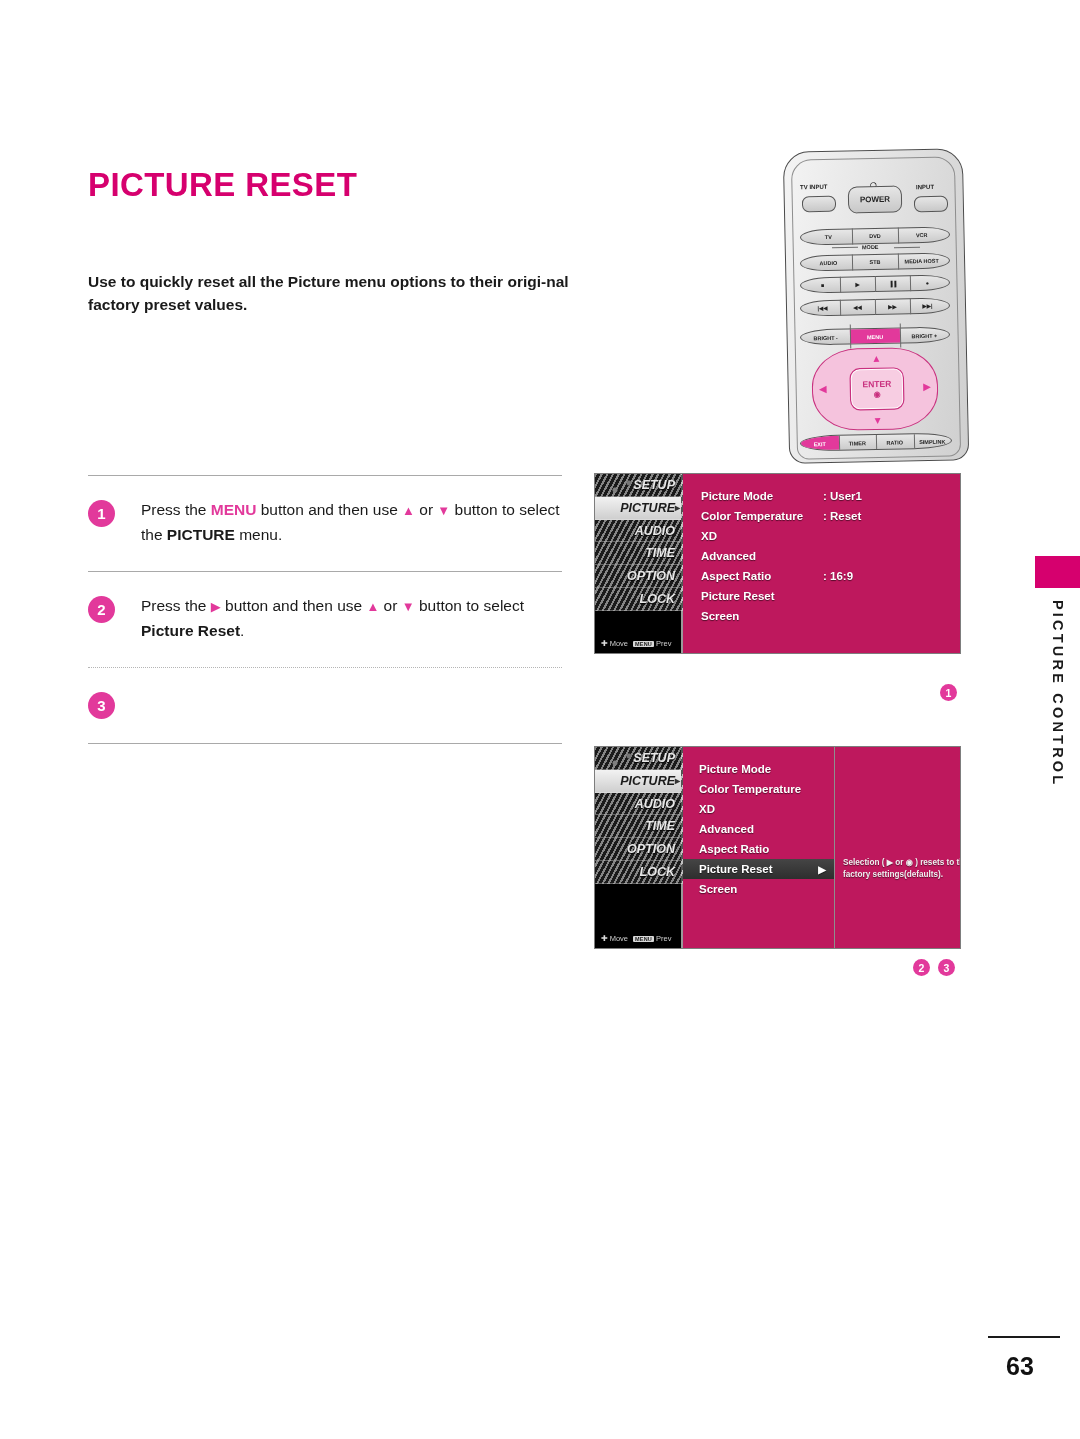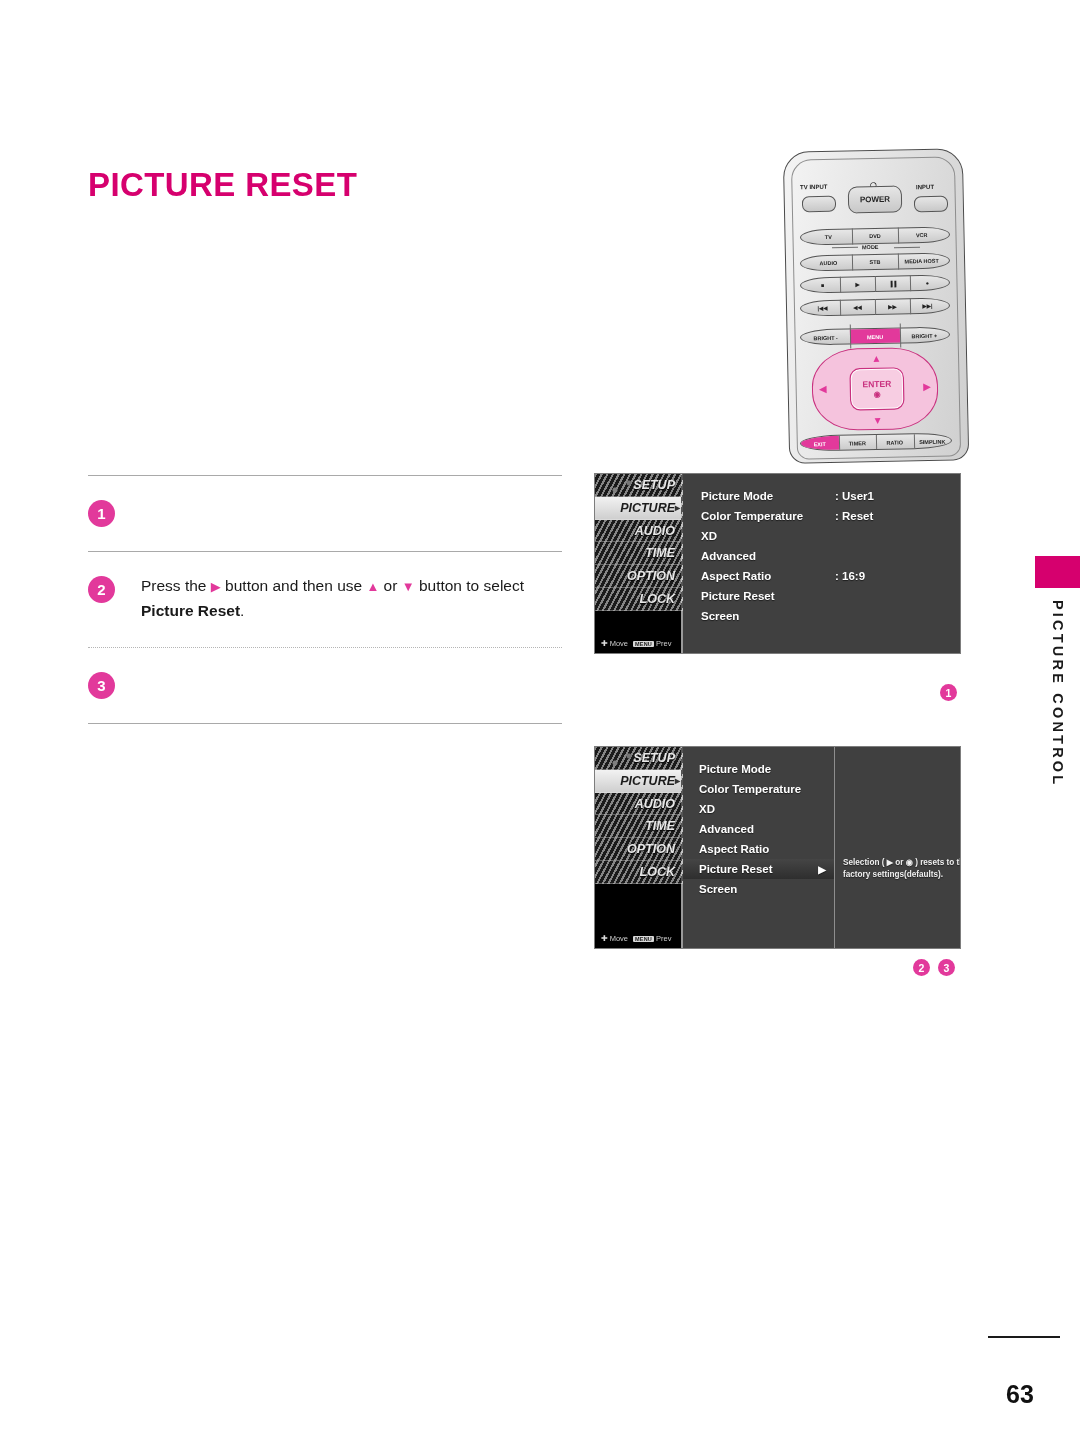--- a/index.html
+++ b/index.html
@@ -52,21 +52,21 @@
   }
   .side-tab-label {
     position: absolute; right: 14px; top: 600px;
     writing-mode: vertical-rl; text-orientation: mixed;
     font-size: 14.5px; font-weight: bold; letter-spacing: 3.2px;
     color: #1a1a1a;
   }
 
   
   .osd {
-    position: absolute; background: #404040;
+    position: absolute; background: #be185d;
     border: 1px solid #7d7d7d;
     display: flex; overflow: hidden;
   }
   .osd#osd1 { left: 594px; top: 473px; width: 367px; height: 181px; }
   .osd#osd2 { left: 594px; top: 746px; width: 367px; height: 203px; }
 
   .osd-side {
     position: relative; flex: 0 0 88px; background: #000;
     border-right: 2px solid #9a9a9a;
     display: flex; flex-direction: column;
@@ -110,21 +110,20 @@
     background: #d8d8d8; color: #1a1a1a; font-size: 5.5px; font-weight: bold;
     padding: 0 2px; border-radius: 1px; letter-spacing: .2px;
   }
 
   .osd-main { flex: 1 1 auto; position: relative; padding: 12px 0 0 0; }
   .osd-row {
     display: flex; align-items: center;
     height: 20px; padding-left: 18px;
     font-size: 11.5px; font-weight: bold; color: #ffffff;
     text-shadow: 0 1px 1px rgba(0,0,0,.55);
-    gap: 12px;
   }
   .osd-row .lbl { width: 122px; }
   .osd-row .val { color: #ffffff; }
 
   
   #osd2 .osd-main { display: flex; padding: 0; }
   .osd-list {
     flex: 0 0 152px; padding-top: 12px;
     border-right: 1px solid #8e8e8e;
   }
@@ -241,36 +240,38 @@
   .dp-lt   { left: 6px; top: 33px; }
   .dp-rt   { right: 6px; top: 33px; }
 
   
   #a-bottom { left: 14px; top: 284px; width: 152px; border-radius: 50%/16px; padding: 0; overflow: hidden;}
   #a-bottom .seg { line-height: 16px; height: 100%; }
   #a-bottom .seg.ex { background:#E2399B; color:#fff; }
 
   
   .pg-rule { position: absolute; left: 988px; top: 1336px; width: 72px; height: 1.6px; background: #1a1a1a; }
-  .pg-num  { position: absolute; left: 1006px; top: 1352px; font-size: 25px; font-weight: bold; color: #111; margin-top: 28px; }
+  .pg-num  { position: absolute; left: 1006px; top: 1352px; font-size: 25px; font-weight: bold; color: #111; }
 </style>
 </head>
 <body>
 
 <div class="page">
 
   <div class="page-title">PICTURE RESET</div>
 
+  <div class="intro">Use to quickly reset all the Picture menu options to their origi-nal factory preset values.</div>
 
   <div class="steps">
 
     <div class="rule-top"></div>
 
     <div class="step">
       <div class="badge">1</div>
+      <div class="step-text"><span>Press the </span><span class="mk">MENU</span><span> button and then use </span><span class="tri">▲</span><span> or </span><span class="tri">▼</span><span> button to select the </span><b>PICTURE</b><span> menu.</span></div>
     </div>
 
     <div class="rule-top"></div>
 
     <div class="step">
       <div class="badge">2</div>
       <div class="step-text"><span>Press the </span><span class="tri">▶</span><span> button and then use </span><span class="tri">▲</span><span> or </span><span class="tri">▼</span><span> button to select </span><b>Picture Reset</b><span>.</span></div>
     </div>
 
     <div class="rule-dot"></div>

